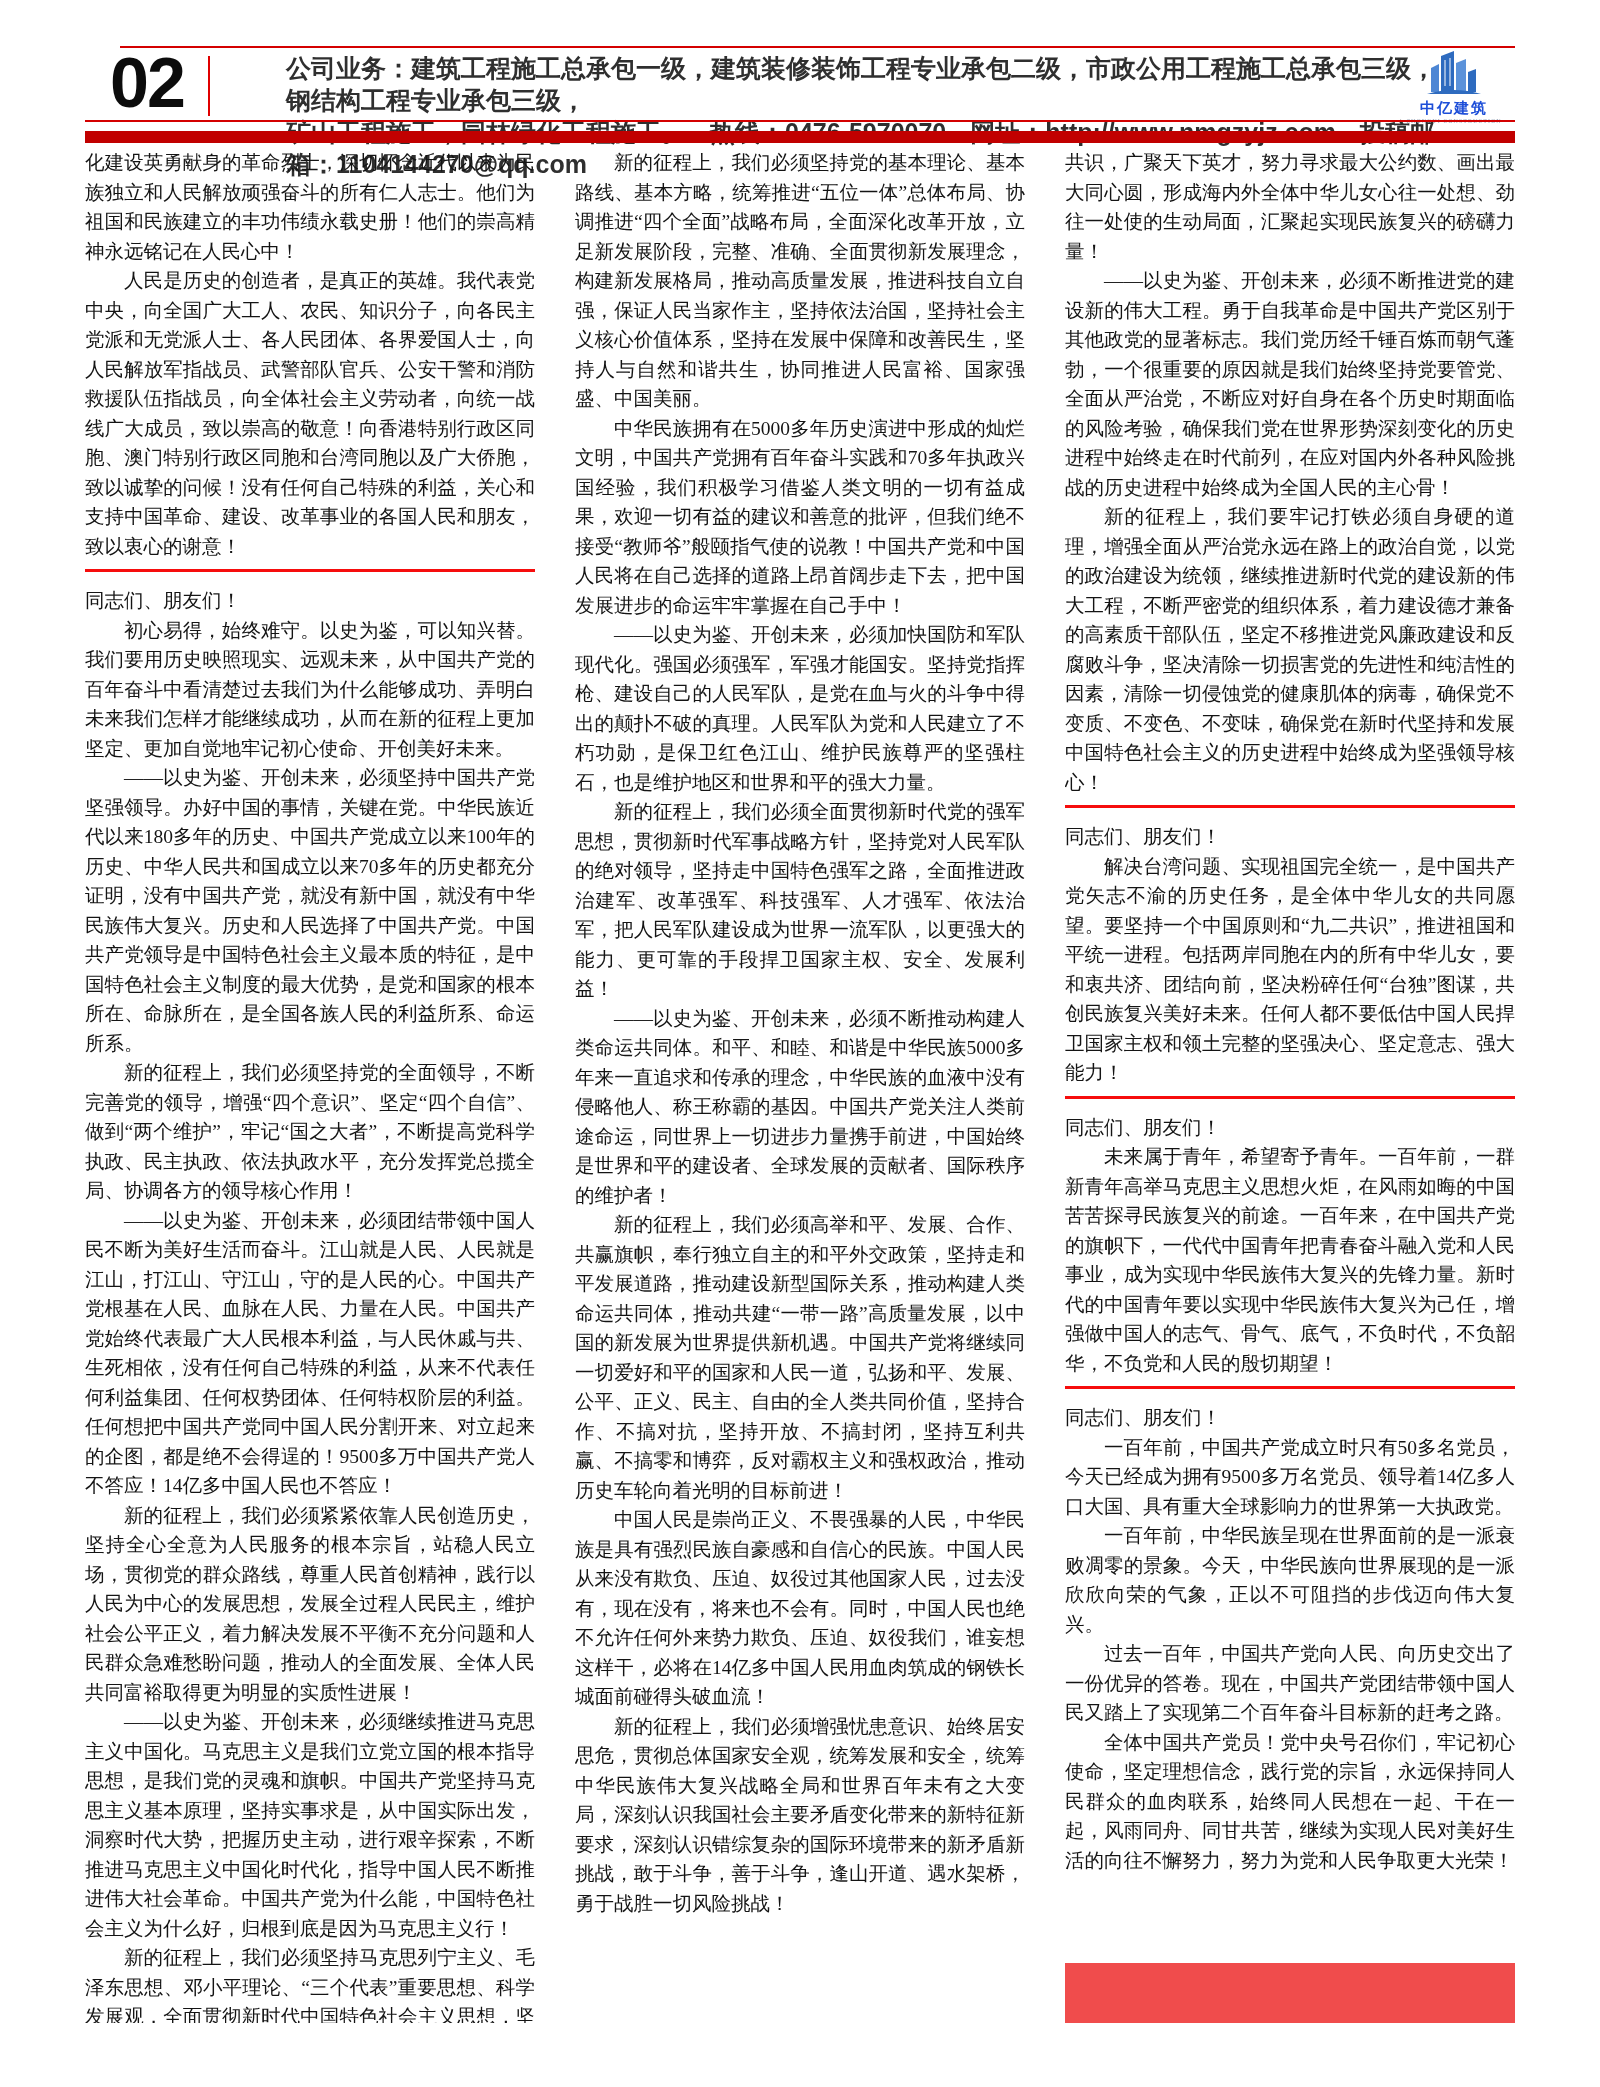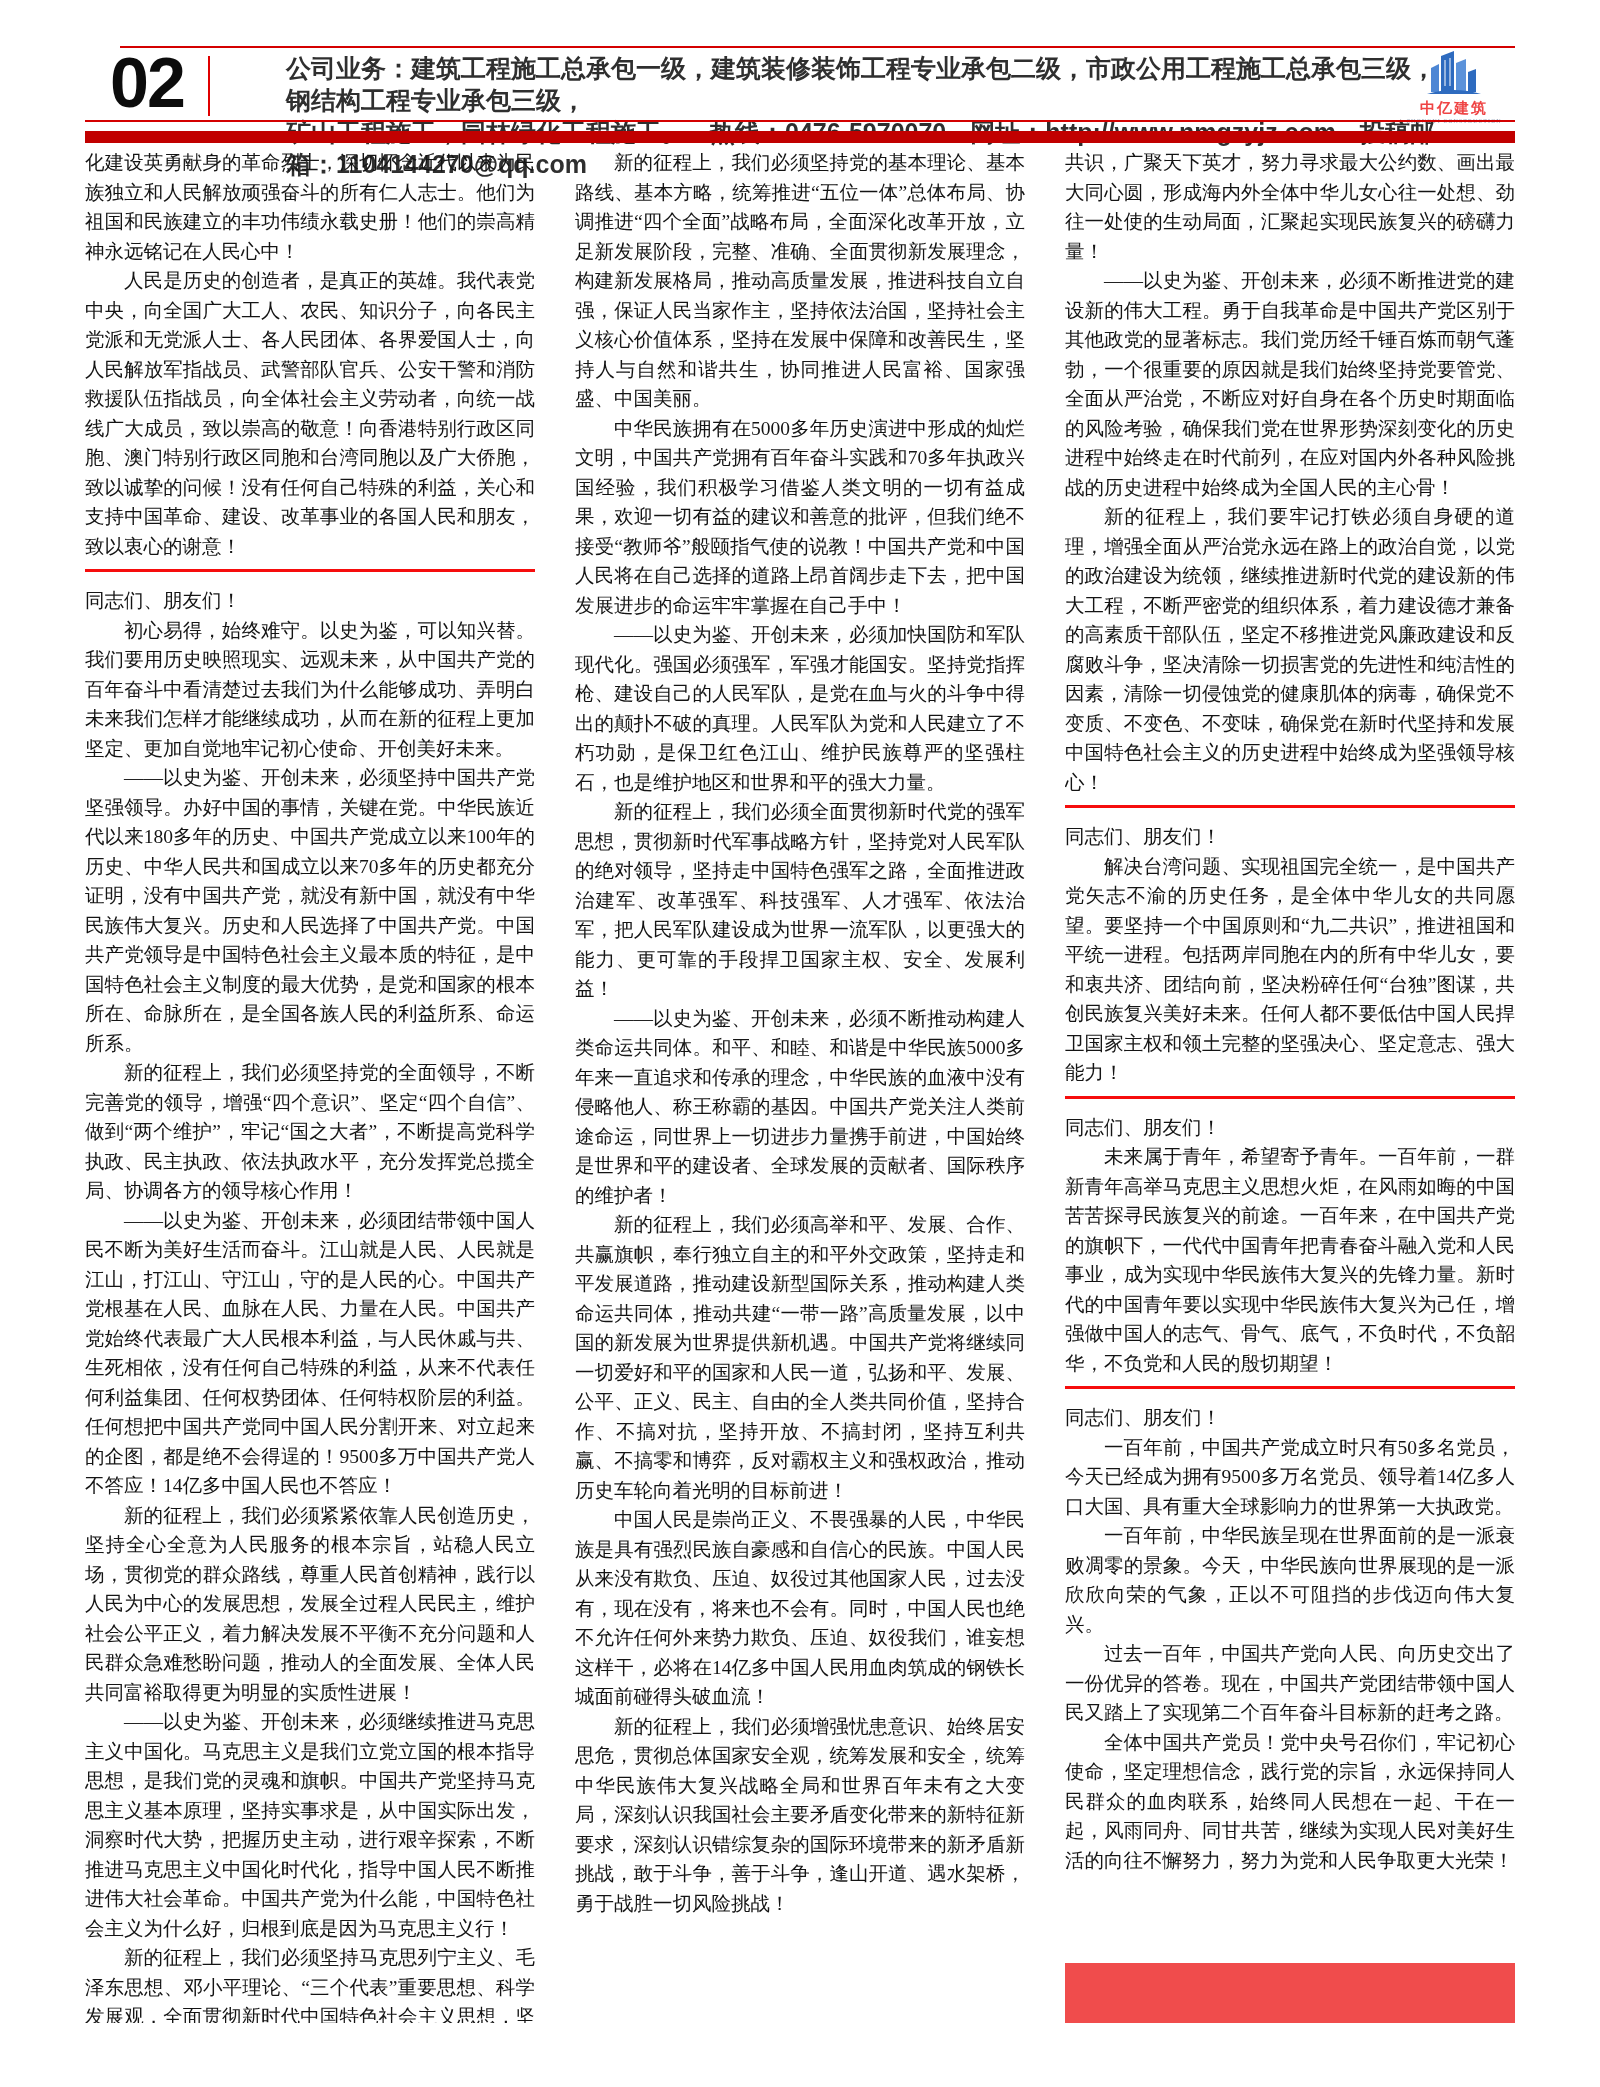--- a/index.html
+++ b/index.html
@@ -10,21 +10,21 @@
   .top-rule{position:absolute;left:120px;right:85px;top:46px;height:2px;background:#d40000;}
   .page-num{position:absolute;left:110px;top:48px;font-family:"Liberation Sans","DejaVu Sans",sans-serif;
             font-weight:700;font-size:70px;line-height:1;letter-spacing:-2px;color:#0c0c0c;}
   .vert-rule{position:absolute;left:208px;top:56px;width:2px;height:60px;background:#e00000;}
   .header-text{position:absolute;left:238px;top:52px;width:1150px;
                font-family:"Liberation Sans","DejaVu Sans",sans-serif;
                font-size:25px;line-height:32px;color:#2f2f2f;font-weight:600;margin-left:48px;}
   .gap{display:inline-block;width:24px;}
 
   .logo{position:absolute;left:1400px;top:50px;width:108px;text-align:center;}
-  .logo-name{font-size:15px;font-weight:700;color:#ef4444;letter-spacing:2px;margin-top:1px;text-align:center;}
+  .logo-name{font-size:15px;font-weight:700;color:#1d4ed8;letter-spacing:2px;margin-top:1px;text-align:center;}
   .logo-caption{font-size:6px;color:#93a3b8;letter-spacing:1px;line-height:7px;}
 
   .thin-rule{position:absolute;left:85px;right:85px;top:120px;height:2px;background:#d40000;}
   .thick-bar{position:absolute;left:85px;right:85px;top:131px;height:12px;background:#c10000;}
 
   
   .columns{position:absolute;left:85px;top:148px;display:flex;gap:40px;}
   .col{width:450px;height:1875px;position:relative;overflow:hidden;
        font-size:19.5px;line-height:29.5px;text-align:justify;}
   .para{margin:0;text-align:justify;}

